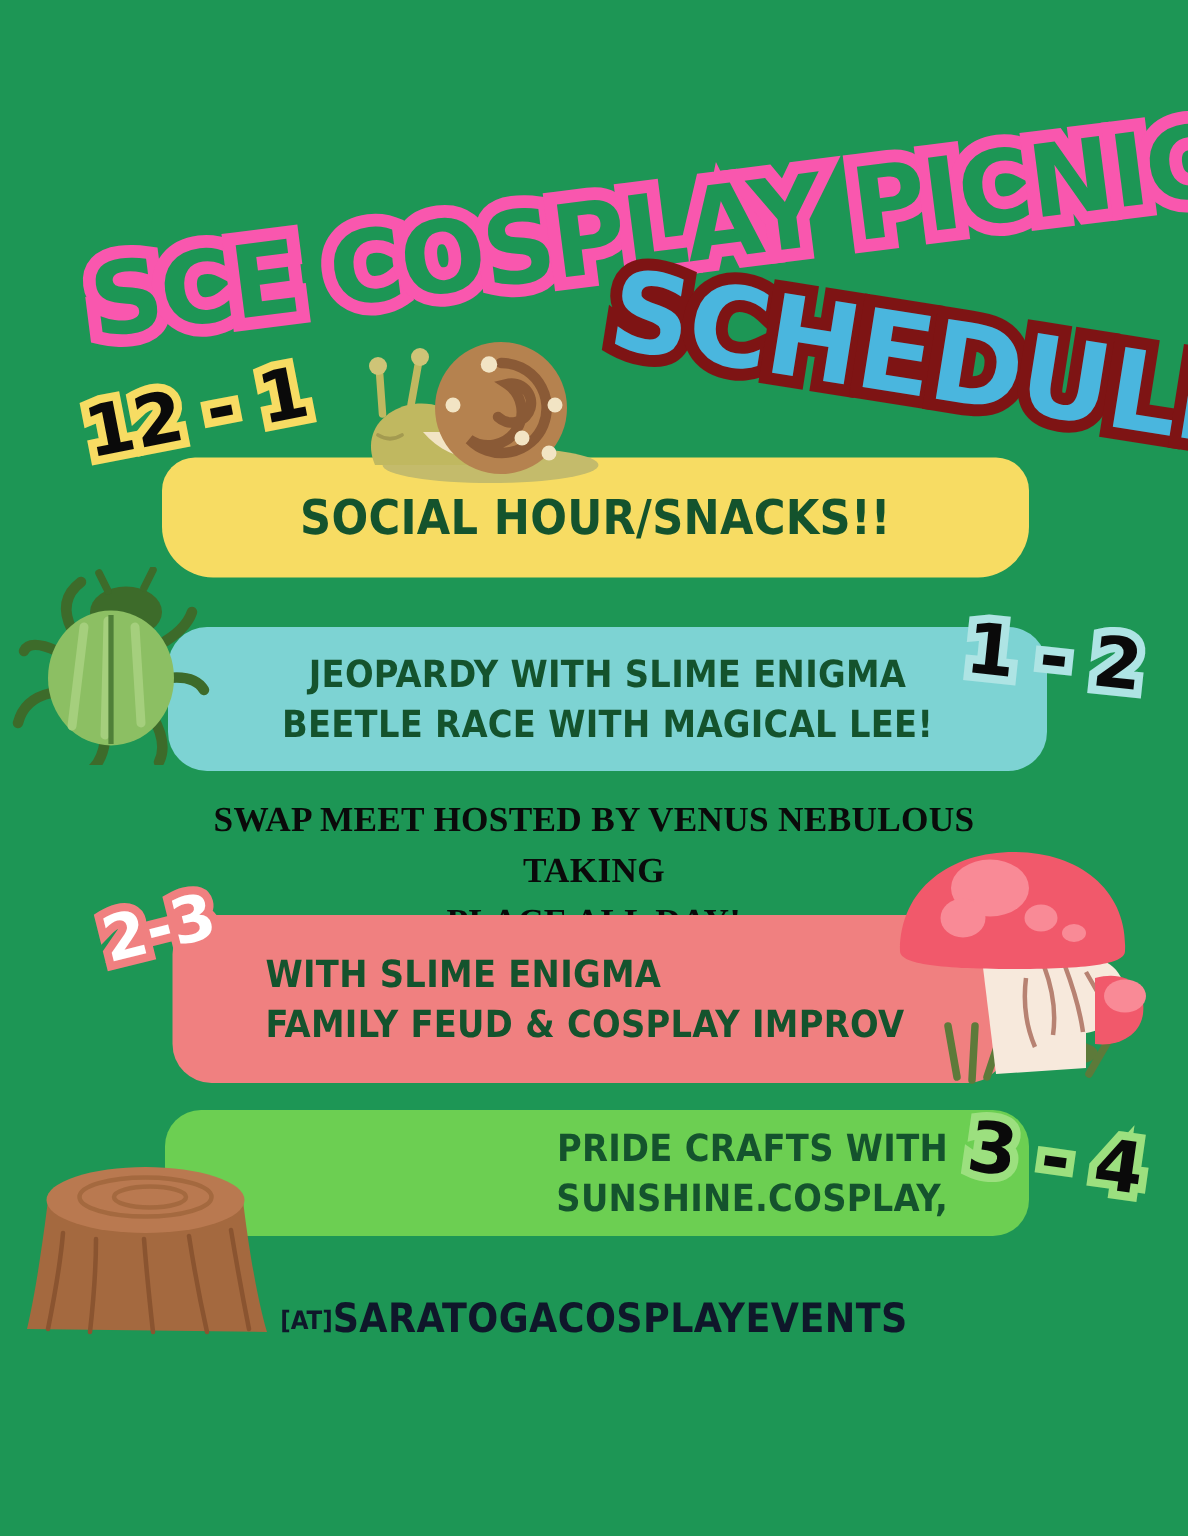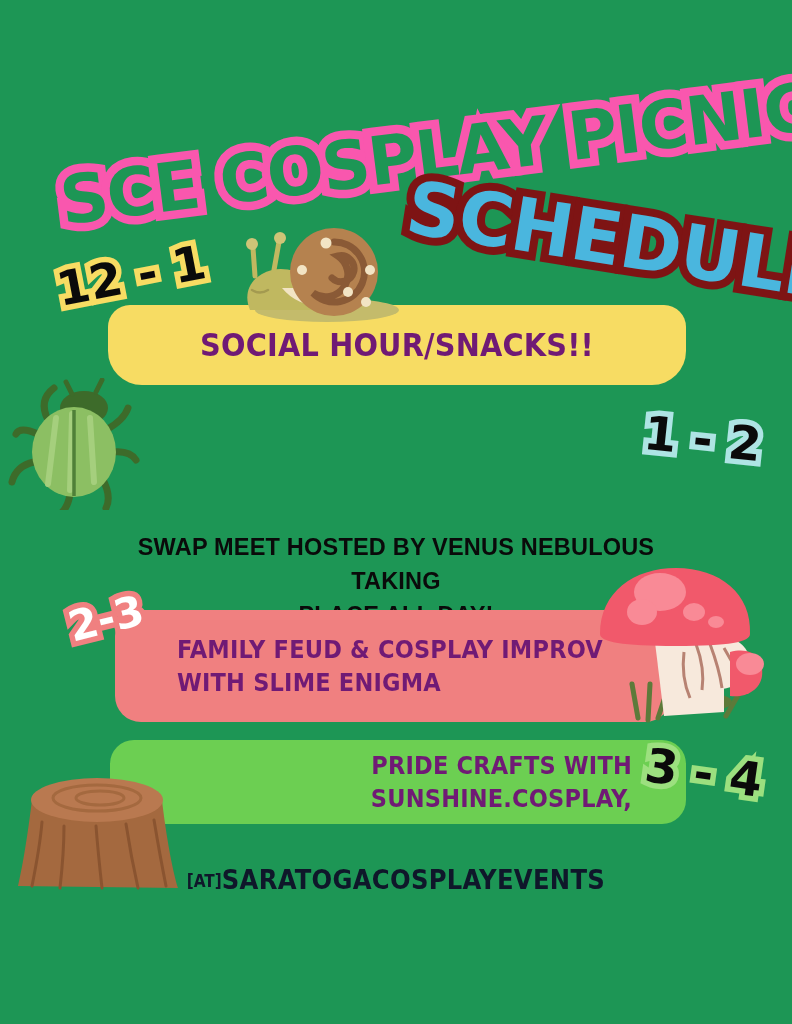--- a/index.html
+++ b/index.html
@@ -59,21 +59,21 @@
   .bar{
     position:absolute;
     display:flex;
     align-items:center;
     justify-content:center;
     z-index:4;
   }
   .bar .txt{
     font-family:"DejaVu Sans Condensed","DejaVu Sans", sans-serif;
     font-weight:bold;
-    color:#701a75;
+    color:#14532d;
     letter-spacing:0.2px;
     line-height:1.32;
   }
 
   #bar-yellow{
     left:108px; top:305px; width:578px; height:80px;
     background:#f7dc63;
     border-radius:22px 22px 34px 34px;
   }
   #bar-yellow .txt{ font-size:32px; text-align:center; }
@@ -83,21 +83,21 @@
     background:#7dd3d3;
     border-radius:26px;
   }
   #bar-blue .txt{ font-size:25px; text-align:center; }
 
   #allday{
     position:absolute;
     left:96px; top:530px; width:600px;
     z-index:4;
     text-align:center;
-    font-family:Liberation Sans, sans-serif;
+    font-family:Liberation Serif, serif;
     font-weight:bold;
     font-size:23.5px;
     line-height:1.45;
     color:#0a0a0a;
     letter-spacing:0.2px;
   }
 
   #bar-red{
     left:115px; top:610px; width:556px; height:112px;
     background:#f08080;
@@ -262,31 +262,37 @@
     <div class="ln">SCHEDULE</div>
   </div>
 
   <div class="bar" id="bar-yellow">
     <div class="txt">
       <div>SOCIAL HOUR/SNACKS!!</div>
     </div>
   </div>
   <div class="time" id="time-12-1">12 - 1</div>
 
+  <div class="bar" id="bar-blue">
+    <div class="txt">
+      <div>JEOPARDY WITH SLIME ENIGMA</div>
+      <div>BEETLE RACE WITH MAGICAL LEE!</div>
+    </div>
+  </div>
   <div class="time" id="time-1-2">1 - 2</div>
 
   <div id="allday">
     <div>SWAP MEET HOSTED BY VENUS NEBULOUS TAKING</div>
     <div>PLACE ALL DAY!</div>
   </div>
 
   <div class="bar" id="bar-red">
     <div class="txt">
+      <div>WITH SLIME ENIGMA</div>
       <div>FAMILY FEUD &amp; COSPLAY IMPROV</div>
-      <div>WITH SLIME ENIGMA</div>
     </div>
   </div>
   <div class="time" id="time-2-3">2-3</div>
 
   <div class="bar" id="bar-green">
     <div class="txt">
       <div>PRIDE CRAFTS WITH SUNSHINE.COSPLAY,</div>
     </div>
   </div>
   <div class="time" id="time-3-4">3 - 4</div>

